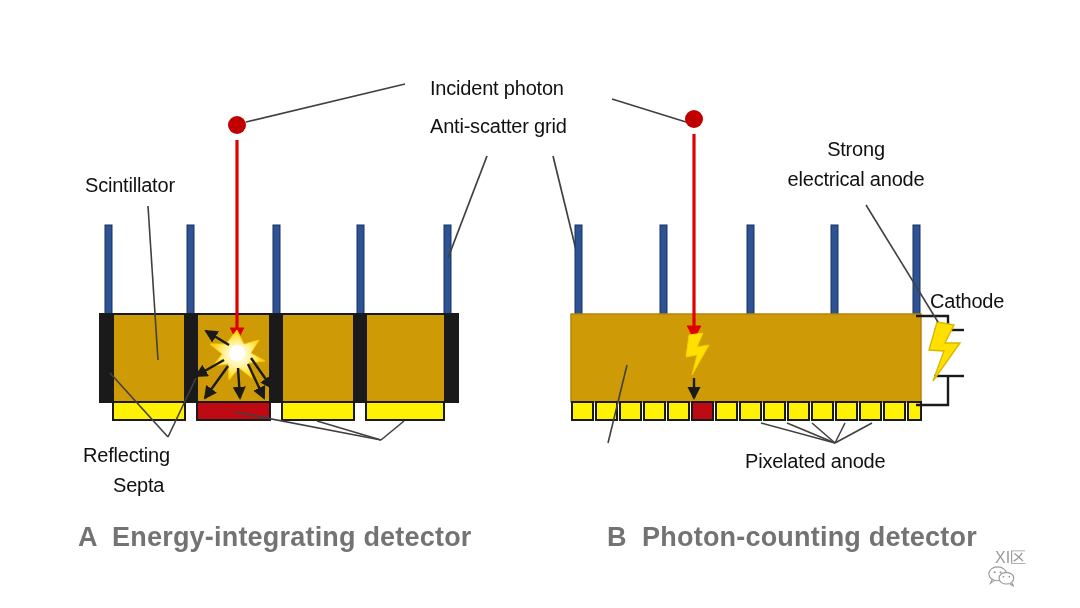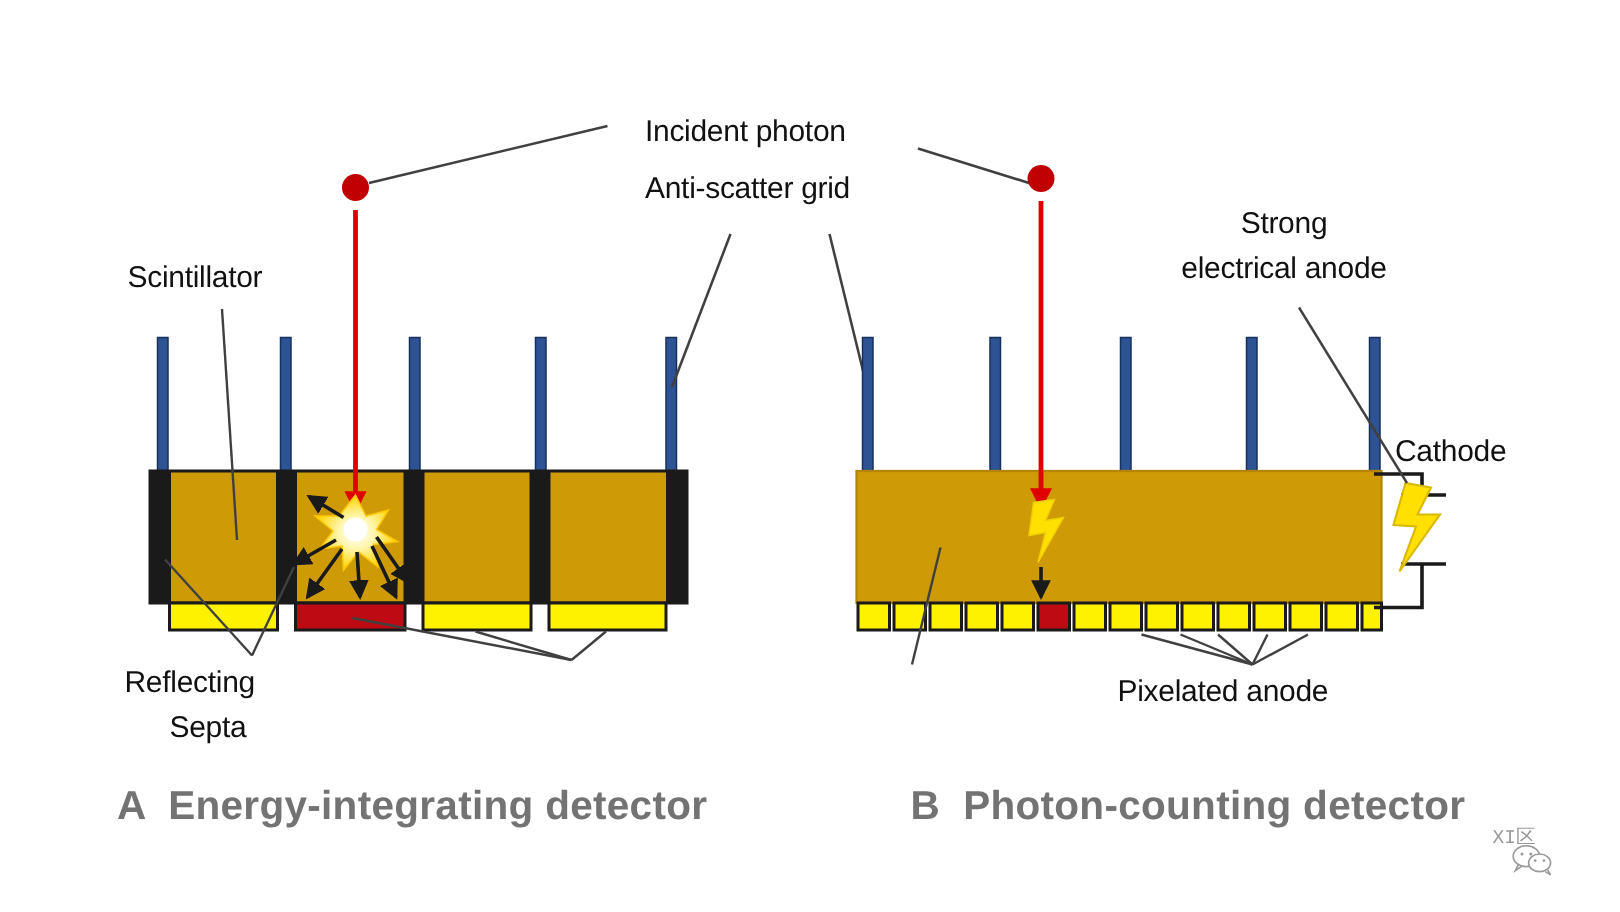--- a/index.html
+++ b/index.html
@@ -23,22 +23,22 @@
     position:absolute;
     font-family:Liberation Sans, sans-serif;
     font-size:27px;
     font-weight:bold;
     color:#737373;
     white-space:pre;
     letter-spacing:0.2px;
   }
   .wm{
     position:absolute;
-    font-family:Liberation Mono, monospace;
-    font-size:13px;
+    font-family:Liberation Sans, sans-serif;
+    font-size:16px;
     color:#9a9a9a;
     white-space:pre;
     display:flex;align-items:center;gap:5px;
   }
   .wm-ico{display:inline-block;width:30px;height:22px;}
   .ctr{text-align:center;}
 </style>
 </head>
 <body>
 

